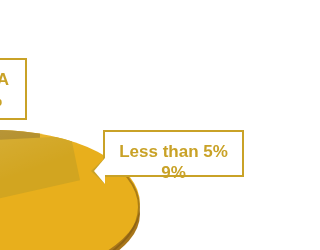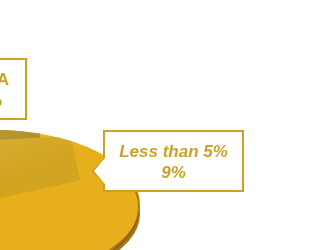--- a/index.html
+++ b/index.html
@@ -108,24 +108,23 @@
   .callout .line {
     display: block;
     white-space: nowrap;
   }
 
   
   #callout-less-than-5 {
     left: 103px;
     top: 130px;
     width: 141px;
-    height: 62px;
+    height: 47px;
     font-size: 17px;
     padding-top: 9px;
-    font-style: italic;
   }
   
   .tail-outer,
   .tail-inner {
     position: absolute;
     width: 0;
     height: 0;
     border-style: solid;
   }
   .tail-outer {

